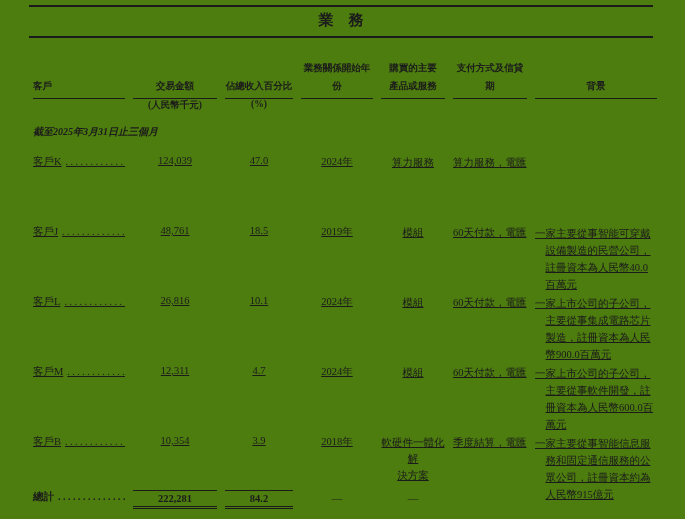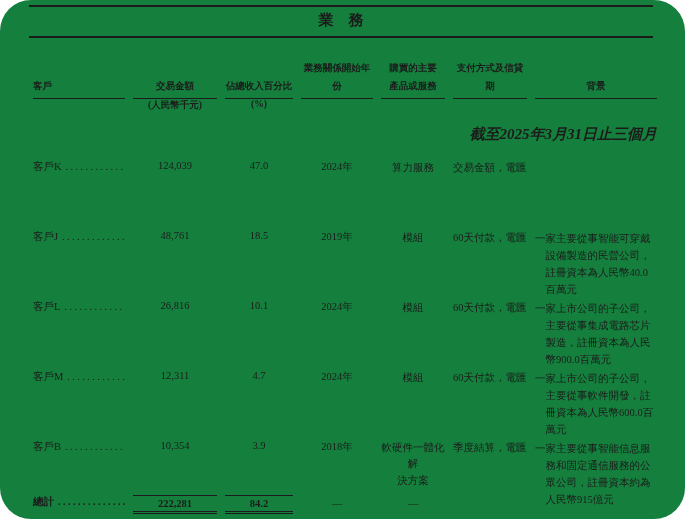--- a/index.html
+++ b/index.html
@@ -1,23 +1,22 @@
 <!DOCTYPE html>
 <html><head>
 <meta charset="utf-8">
 <style>
   html,body{margin:0;padding:0;background:#fff;}
   .page{
     position:relative;
     width:685px;height:519px;
-    background:#15803d;
+    background:#4d7c0f;
     color:#1b1b1b;
     font-family:"Liberation Serif","DejaVu Serif",serif;
     overflow:hidden;
-    border-radius:31px;
   }
   
   .titlebar{
     margin:5px 32px 0 29px;
     border-top:2px solid #1b1b1b;
     border-bottom:2px solid #1b1b1b;
     text-align:center;
     padding:4px 0 6px 0;
   }
   .titlebar h1{
@@ -47,26 +46,25 @@
   .hc.c-amount,.hc.c-pct,.hc.c-year,.hc.c-product,.hc.c-bg{text-align:center;}
   .hc.c-payment{text-align:center;}
   .subhead{margin-top:0;}
   .subhead div{
     text-align:center;
     font-weight:bold;
     font-size:9.5px;
   }
   .period{
     margin-top:13px;
-    font-size:15px;
+    font-size:10px;
     font-weight:bold;
     font-style:italic;
-    text-align:right;
-  }
-  .t-row{margin-top:0;height:70px;font-size:10.5px;align-items:start;}
+  }
+  .t-row{margin-top:0;height:70px;font-size:10.5px;align-items:start;text-decoration:underline;}
   .t-row.first{margin-top:16px;}
   .t-row.last{height:53px;}
   .cell-customer{display:flex;align-items:baseline;white-space:nowrap;}
   .cname{flex:0 0 auto;}
   .dots{
     flex:1 1 auto;
     overflow:hidden;
     white-space:nowrap;
     margin-left:4px;
   }
@@ -134,21 +132,21 @@
 
     <div class="grid t-row first">
       <div class="cell-customer">
         <span class="cname">客戶K</span>
         <span class="dots"></span>
       </div>
       <div class="cell-amount">124,039</div>
       <div class="cell-pct">47.0</div>
       <div class="cell-year">2024年</div>
       <div class="cell-product">算力服務</div>
-      <div class="cell-payment">交易金額，電匯</div>
+      <div class="cell-payment">算力服務，電匯</div>
     </div>
 
     <div class="grid t-row">
       <div class="cell-customer">
         <span class="cname">客戶J</span>
         <span class="dots"></span>
       </div>
       <div class="cell-amount">48,761</div>
       <div class="cell-pct">18.5</div>
       <div class="cell-year">2019年</div>

